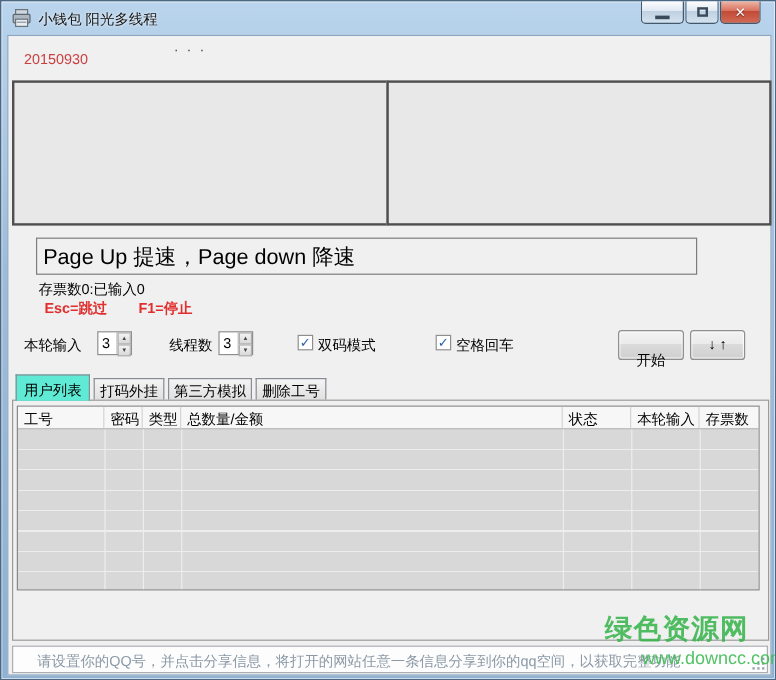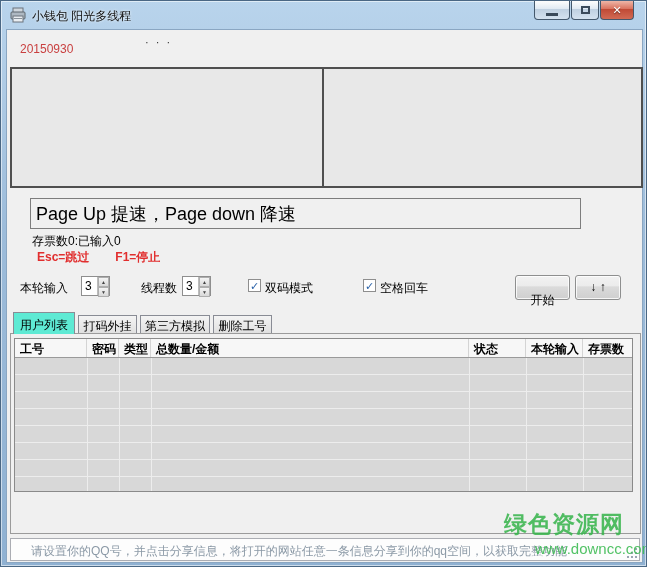--- a/index.html
+++ b/index.html
@@ -50,21 +50,21 @@
   .btn-start{position:absolute;left:508px;top:245px;width:55px;height:25px;padding-top:16px;}
   .btn-arrows{position:absolute;left:568px;top:245px;width:46px;height:25px;padding-top:4px;}
   
   .tab{position:absolute;font-size:12px;border:1px solid #898c95;border-bottom:none;text-align:center;cursor:pointer;}
   .tab.active{top:282px;height:22px;background:#5eead4;z-index:3;padding-top:4px;}
   .tab.inactive{top:285px;height:19px;background:linear-gradient(#f4f4f4,#dfdfdf);padding-top:2px;}
   .tabpage{position:absolute;left:3px;top:303px;width:631px;height:201px;border:1px solid #9b9b9b;background:#f0f0f0;z-index:1;}
   
   .grid{position:absolute;left:7px;top:308px;width:619px;height:154px;border:1px solid #8a8a8a;background:#d8d8d8;z-index:2;}
   .grid-header{position:relative;height:19px;background:#f7f7f7;border-bottom:1px solid #9a9a9a;display:flex;}
-  .gh-cell{font-size:12px;color:#000;padding:2px 0 0 5px;border-right:1px solid #d4d4d4;overflow:hidden;white-space:nowrap;font-weight:bold;}
+  .gh-cell{font-size:12px;color:#000;padding:2px 0 0 5px;border-right:1px solid #d4d4d4;overflow:hidden;white-space:nowrap;}
   .grid-body{position:relative;height:133px;
     background:repeating-linear-gradient(#d8d8d8 0px,#d8d8d8 16px,#ededed 16px,#ededed 17px);}
   .vline{position:absolute;top:0;bottom:0;width:1px;background:#ededed;}
   
   .footer{position:absolute;left:7px;top:469px;width:613px;height:33px;border:1px solid #b2b2b2;background:#f0f0f0;}
   .footer .checkbox{top:9px;left:15px;}
   .footer .cb-label{top:10px;left:33px;}
   .fbtn{position:absolute;top:4px;height:23px;padding-top:3px;}
   .fbtn.disabled{color:#8b8b8b;cursor:default;}
   

